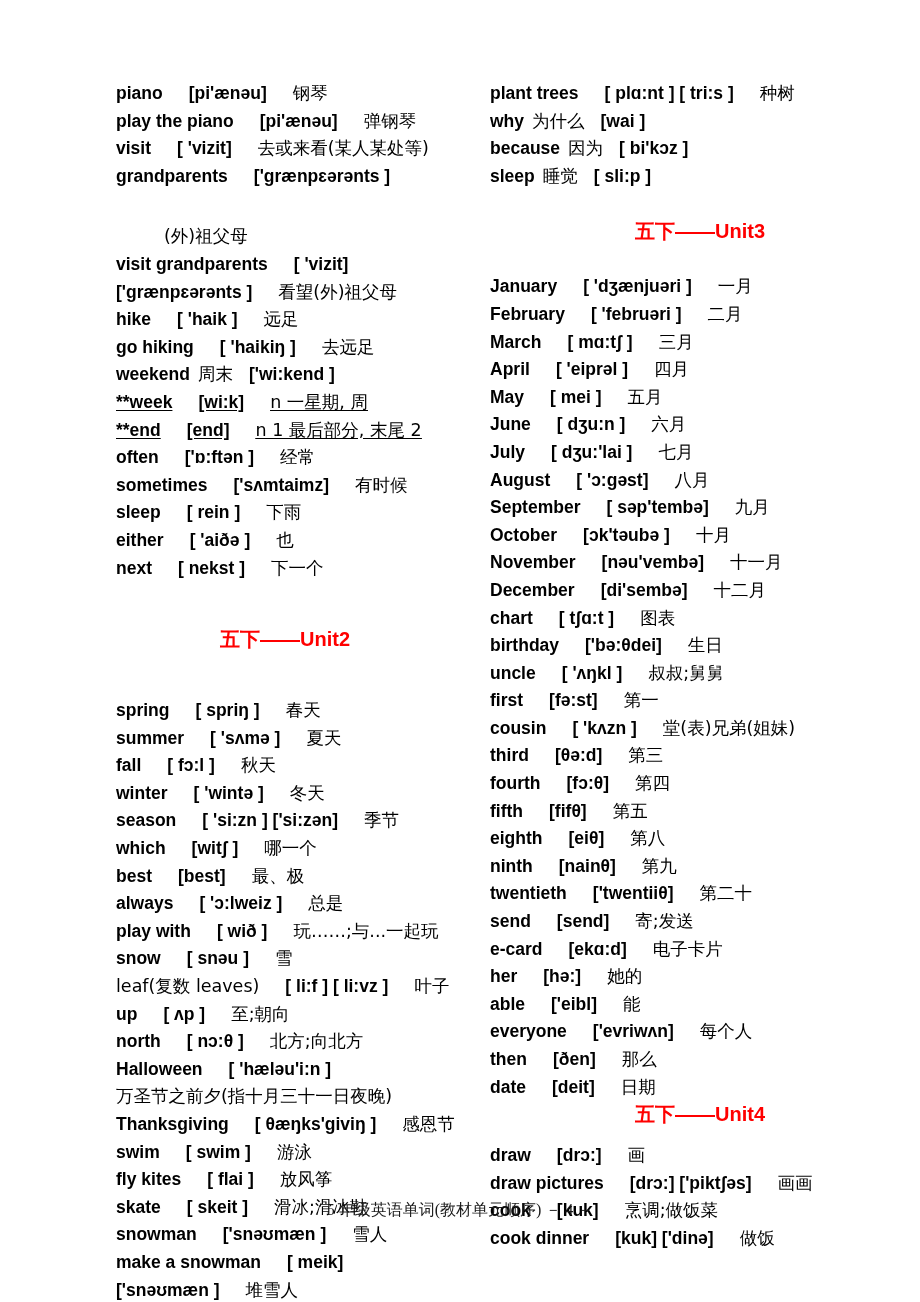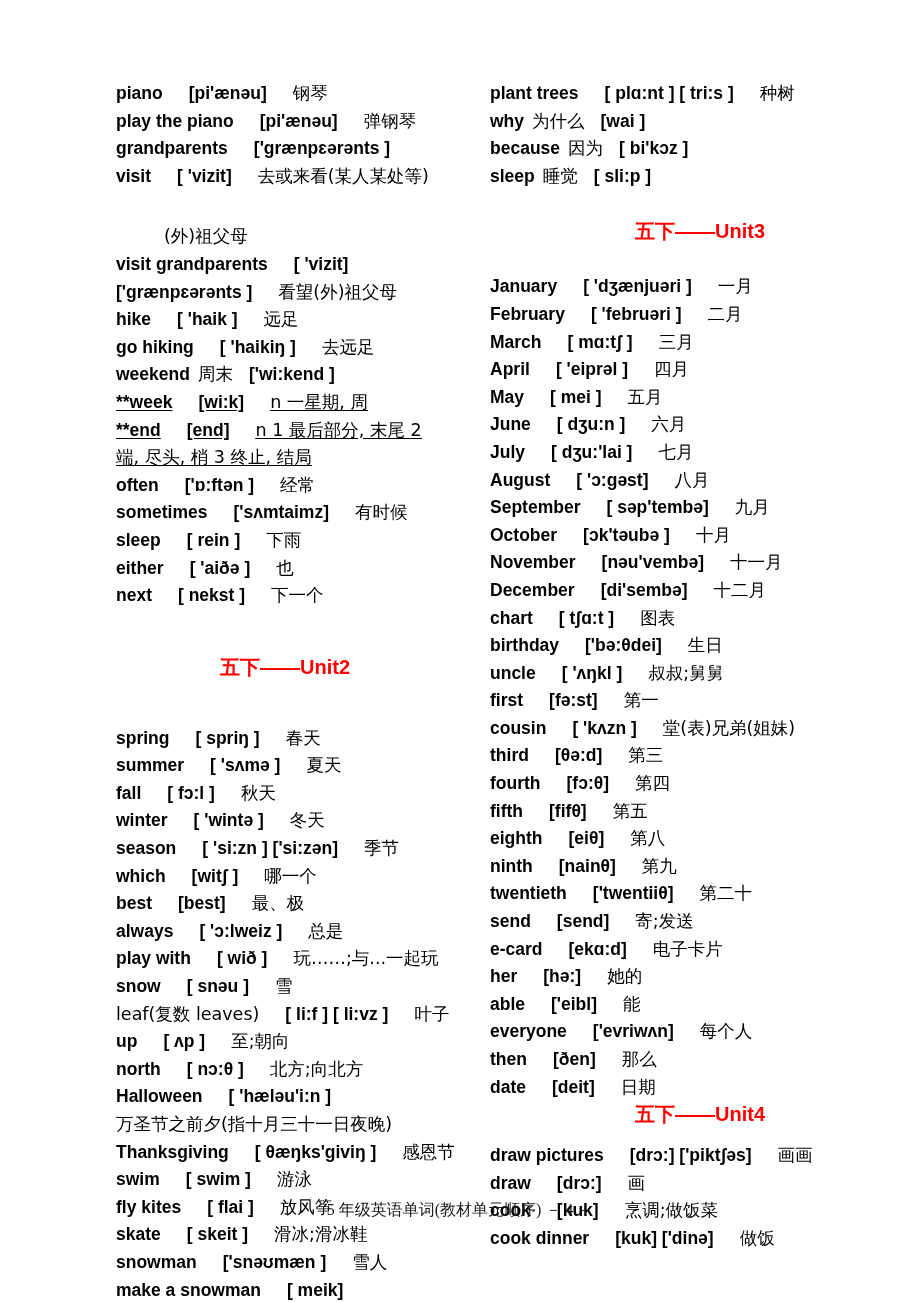--- a/index.html
+++ b/index.html
@@ -105,31 +105,30 @@
 <body>
 
 <div id="page">
 
   <div class="columns">
 
     <div class="col col-left">
       <div id="left-pre">
           <div class="entry"><span>piano</span><span class="sp sp3"></span><span>[pi'ænəu]</span><span class="sp sp3"></span><span class="cn">钢琴</span></div>
           <div class="entry"><span>play the piano</span><span class="sp sp3"></span><span>[pi'ænəu]</span><span class="sp sp3"></span><span class="cn">弹钢琴</span></div>
+          <div class="entry"><span>visit</span><span class="sp sp3"></span><span>[ 'vizit]</span><span class="sp sp3"></span><span class="cn">去或来看(某人某处等)</span></div>
           <div class="entry"><span>grandparents</span><span class="sp sp3"></span><span>['grænpɛərənts ]</span></div>
-          <div class="entry"><span>visit</span><span class="sp sp3"></span><span>[ 'vizit]</span><span class="sp sp3"></span><span class="cn">去或来看(某人某处等)</span></div>
           <div class="entry indent"><span class="cn">(外)祖父母</span></div>
           <div class="entry"><span>visit   grandparents</span><span class="sp sp3"></span><span>[ 'vizit]</span></div>
           <div class="entry"><span>['grænpɛərənts ]</span><span class="sp sp3"></span><span class="cn">看望(外)祖父母</span></div>
           <div class="entry"><span>hike</span><span class="sp sp3"></span><span>[ 'haik ]</span><span class="sp sp3"></span><span class="cn">远足</span></div>
           <div class="entry"><span>go hiking</span><span class="sp sp3"></span><span>[ 'haikiŋ ]</span><span class="sp sp3"></span><span class="cn">去远足</span></div>
           <div class="entry"><span>weekend</span><span class="sp sp1"></span><span class="cn">周末</span><span class="sp sp2"></span><span>['wi:kend ]</span></div>
           <div class="entry underline"><span>**week</span><span class="sp sp3"></span><span>[wi:k]</span><span class="sp sp3"></span><span class="cn">n 一星期, 周</span></div>
           <div class="entry underline"><span>**end</span><span class="sp sp3"></span><span>[end]</span><span class="sp sp3"></span><span class="cn">n 1 最后部分, 末尾 2</span></div>
-          <div class="entry underline"><span class="cn">端, 尽头, 梢 3 终止, 结局</span></div>
           <div class="entry"><span>often</span><span class="sp sp3"></span><span>['ɒ:ftən ]</span><span class="sp sp3"></span><span class="cn">经常</span></div>
           <div class="entry"><span>sometimes</span><span class="sp sp3"></span><span>['sʌmtaimz]</span><span class="sp sp3"></span><span class="cn">有时候</span></div>
           <div class="entry"><span>sleep</span><span class="sp sp3"></span><span>[ rein ]</span><span class="sp sp3"></span><span class="cn">下雨</span></div>
           <div class="entry"><span>either</span><span class="sp sp3"></span><span>[ 'aiðə ]</span><span class="sp sp3"></span><span class="cn">也</span></div>
           <div class="entry"><span>next</span><span class="sp sp3"></span><span>[ nekst ]</span><span class="sp sp3"></span><span class="cn">下一个</span></div>
         </div>
       <div class="gap-lg"></div>
       <div class="unit-head">
         <span class="cnred">五下</span><span>——Unit2</span>
       </div>
@@ -203,22 +202,22 @@
           <div class="entry"><span>able</span><span class="sp sp3"></span><span>['eibl]</span><span class="sp sp3"></span><span class="cn">能</span></div>
           <div class="entry"><span>everyone</span><span class="sp sp3"></span><span>['evriwʌn]</span><span class="sp sp3"></span><span class="cn">每个人</span></div>
           <div class="entry"><span>then</span><span class="sp sp3"></span><span>[ðen]</span><span class="sp sp3"></span><span class="cn">那么</span></div>
           <div class="entry"><span>date</span><span class="sp sp3"></span><span>[deit]</span><span class="sp sp3"></span><span class="cn">日期</span></div>
         </div>
       <div class="unit-head">
         <span class="cnred">五下</span><span>——Unit4</span>
       </div>
       <div class="gap-sm"></div>
       <div id="right-unit4">
+          <div class="entry"><span>draw</span><span class="sp sp3"></span><span>[drɔ:]</span><span class="sp sp3"></span><span class="cn">画</span></div>
           <div class="entry"><span>draw pictures</span><span class="sp sp3"></span><span>[drɔ:] ['piktʃəs]</span><span class="sp sp3"></span><span class="cn">画画</span></div>
-          <div class="entry"><span>draw</span><span class="sp sp3"></span><span>[drɔ:]</span><span class="sp sp3"></span><span class="cn">画</span></div>
           <div class="entry"><span>cook</span><span class="sp sp3"></span><span>[kuk]</span><span class="sp sp3"></span><span class="cn">烹调;做饭菜</span></div>
           <div class="entry"><span>cook dinner</span><span class="sp sp3"></span><span>[kuk]   ['dinə]</span><span class="sp sp3"></span><span class="cn">做饭</span></div>
         </div>
     </div>
 
   </div>
 
   <div class="footer">5 年级英语单词(教材单元顺序) － 4 －</div>
 
 </div>

